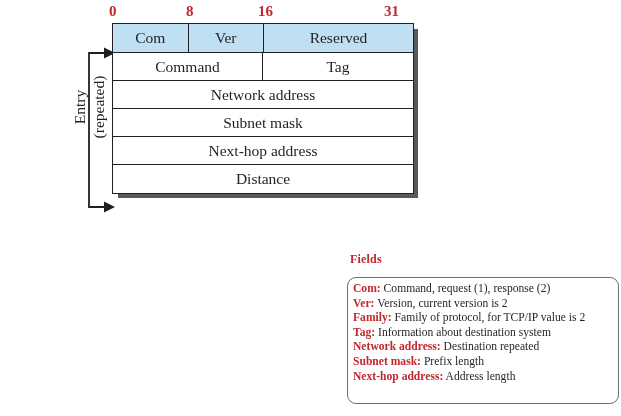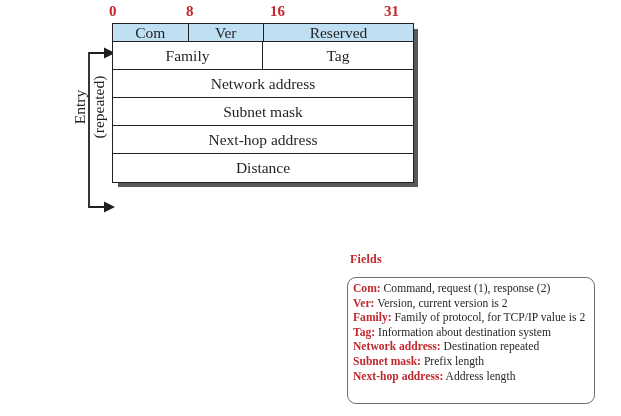--- a/index.html
+++ b/index.html
@@ -29,21 +29,21 @@
     top: 2px;
     font-family: "Liberation Serif", serif;
     font-size: 15px;
     font-weight: bold;
     color: #c1272d;
     line-height: 18px;
     white-space: nowrap;
   }
   .ruler-tick.t0  { left: 109px; }
   .ruler-tick.t8  { left: 186px; }
-  .ruler-tick.t16 { left: 258px; margin-left: 12px; }
+  .ruler-tick.t16 { left: 258px; }
   .ruler-tick.t31 { left: 384px; }
 
   
   #packet-table {
     position: absolute;
     left: 112px;
     top: 23px;
     width: 302px;
     box-sizing: border-box;
     border: 1.6px solid #231f20;
@@ -60,21 +60,21 @@
     background: #595959;
     z-index: -1;
   }
   .prow {
     display: flex;
     height: 28px;
     border-bottom: 1.4px solid #231f20;
     box-sizing: border-box;
   }
   .prow.last { border-bottom: none; }
-  .prow.header { background: #bfe0f2; height: 18px; }
+  .prow.header { background: #bfe0f2; height: 29px; }
   .pcell {
     display: flex;
     align-items: center;
     justify-content: center;
     font-family: "Liberation Serif", serif;
     font-size: 15.5px;
     color: #231f20;
     box-sizing: border-box;
     border-right: 1.4px solid #231f20;
     overflow: hidden;
@@ -117,21 +117,21 @@
     font-family: "Liberation Serif", serif;
     font-size: 12px;
     font-weight: bold;
     color: #c1272d;
     letter-spacing: 0.2px;
   }
   #fields-box {
     position: absolute;
     left: 347px;
     top: 277px;
-    width: 248px;
+    width: 272px;
     height: 127px;
     box-sizing: border-box;
     border: 1px solid #6d6e71;
     border-radius: 9px;
     background: #ffffff;
     padding: 4px 16px 0 5px;
   }
   .field-line {
     font-family: "Liberation Serif", serif;
     font-size: 11.6px;
@@ -168,21 +168,21 @@
 
 <div id="packet-table">
 
   <div class="prow header">
     <div class="pcell w8">Com</div>
     <div class="pcell w8">Ver</div>
     <div class="pcell w16 lastcol">Reserved</div>
   </div>
 
   <div class="prow">
-    <div class="pcell w16">Family</div>
+    <div class="pcell w16">Command</div>
     <div class="pcell w16 lastcol">Tag</div>
   </div>
 
   <div class="prow">
     <div class="pcell full lastcol">Network address</div>
   </div>
 
   <div class="prow">
     <div class="pcell full lastcol">Subnet mask</div>
   </div>

